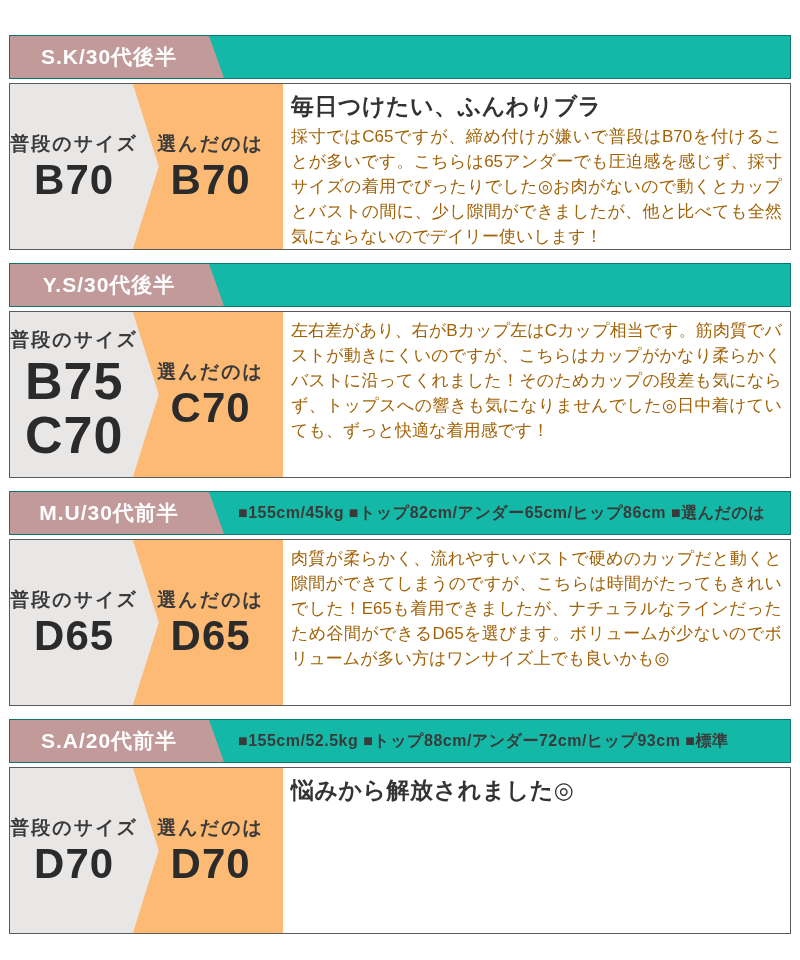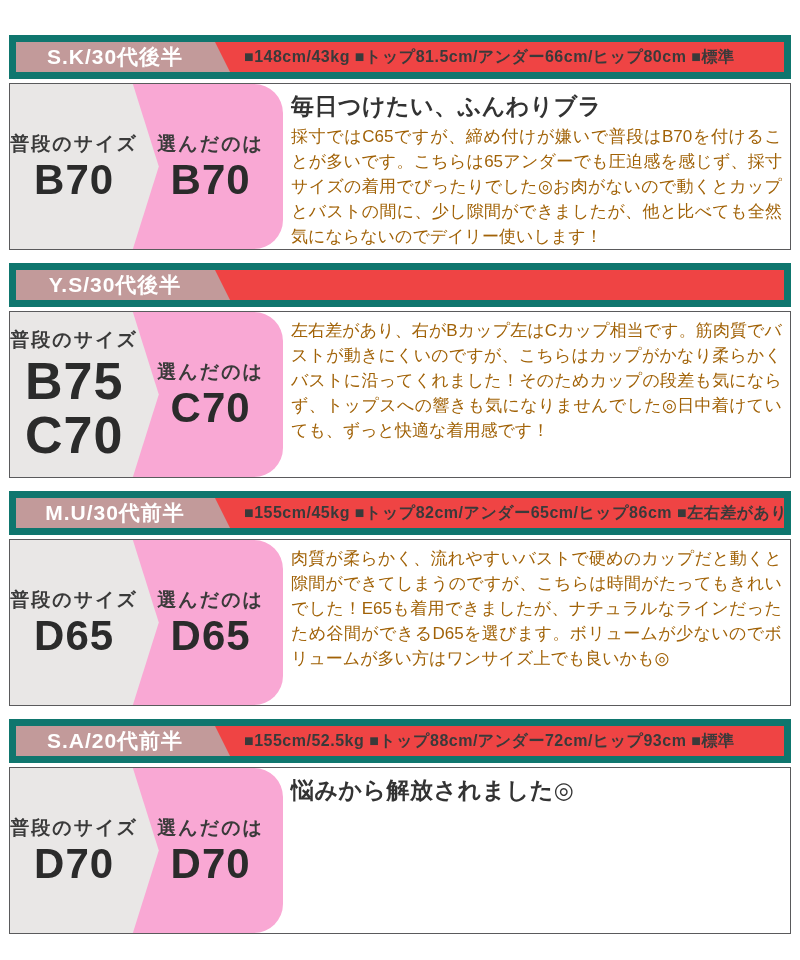--- a/index.html
+++ b/index.html
@@ -7,21 +7,21 @@
   body {
     width:800px; height:960px; overflow:hidden;
     font-family:"Liberation Sans","DejaVu Sans",sans-serif;
     color:#333;
   }
   .page { padding:35px 9px 0 9px; }
   .section { margin-bottom:13px; }
 
   
   .sec-header {
-    height:44px; background:#ef4444; border:7px solid #0f766e;
+    height:44px; background:#14b8a6; border:1px solid #0f766e;
     display:flex; align-items:center; position:relative;
   }
   .name-box {
     position:absolute; left:0; top:0; bottom:0; width:214px;
     background:#c29a9a;
     clip-path:polygon(0 0, 93% 0, 100% 100%, 0 100%);
     display:flex; align-items:center; justify-content:center;
   }
   .name-box span {
     color:#ffffff; font-weight:bold; font-size:21px; letter-spacing:1px;
@@ -31,21 +31,21 @@
     margin-left:228px; font-size:16px; font-weight:bold; color:#3a3a3a;
     letter-spacing:0.5px; white-space:nowrap;
   }
 
   
   .sec-body {
     margin-top:4px; height:167px; border:1px solid #5a5a5c;
     background:#ffffff; display:flex;
   }
   .size-panel {
-    width:273px; flex:0 0 273px; position:relative; background:#f9a8d4;border-radius:29px;
+    width:273px; flex:0 0 273px; position:relative; background:#fdba74;
   }
   .gray-shape {
     position:absolute; inset:0; background:#e9e7e6;
     clip-path:polygon(0 0, 45% 0, 54.5% 50%, 45% 100%, 0 100%);
   }
   .size-cols { position:absolute; inset:0; display:flex; }
   .size-col {
     display:flex; flex-direction:column; align-items:center; justify-content:center;
   }
   .size-col.usual  { width:47%; }
@@ -72,21 +72,20 @@
 </head>
 <body>
 
 <div class="page">
 
   <div class="section">
     <div class="sec-header">
       <div class="name-box">
         <span>S.K/30代後半</span>
       </div>
-      <div class="stats">■148cm/43kg ■トップ81.5cm/アンダー66cm/ヒップ80cm ■標準</div>
     </div>
     <div class="sec-body">
       <div class="size-panel">
         <div class="gray-shape"></div>
         <div class="size-cols">
           <div class="size-col usual">
             <div class="size-label">普段のサイズ</div>
             <div class="size-value">B70</div>
           </div>
           <div class="size-col chosen">
@@ -127,21 +126,21 @@
         <div class="review-body">左右差があり、右がBカップ左はCカップ相当です。筋肉質でバストが動きにくいのですが、こちらはカップがかなり柔らかくバストに沿ってくれました！そのためカップの段差も気にならず、トップスへの響きも気になりませんでした◎日中着けていても、ずっと快適な着用感です！</div>
       </div>
     </div>
   </div>
 
   <div class="section">
     <div class="sec-header">
       <div class="name-box">
         <span>M.U/30代前半</span>
       </div>
-      <div class="stats">■155cm/45kg ■トップ82cm/アンダー65cm/ヒップ86cm ■左右差があり</div>
+      <div class="stats">■155cm/45kg ■トップ82cm/アンダー65cm/ヒップ86cm ■選んだのは</div>
     </div>
     <div class="sec-body">
       <div class="size-panel">
         <div class="gray-shape"></div>
         <div class="size-cols">
           <div class="size-col usual">
             <div class="size-label">普段のサイズ</div>
             <div class="size-value">D65</div>
           </div>
           <div class="size-col chosen">

